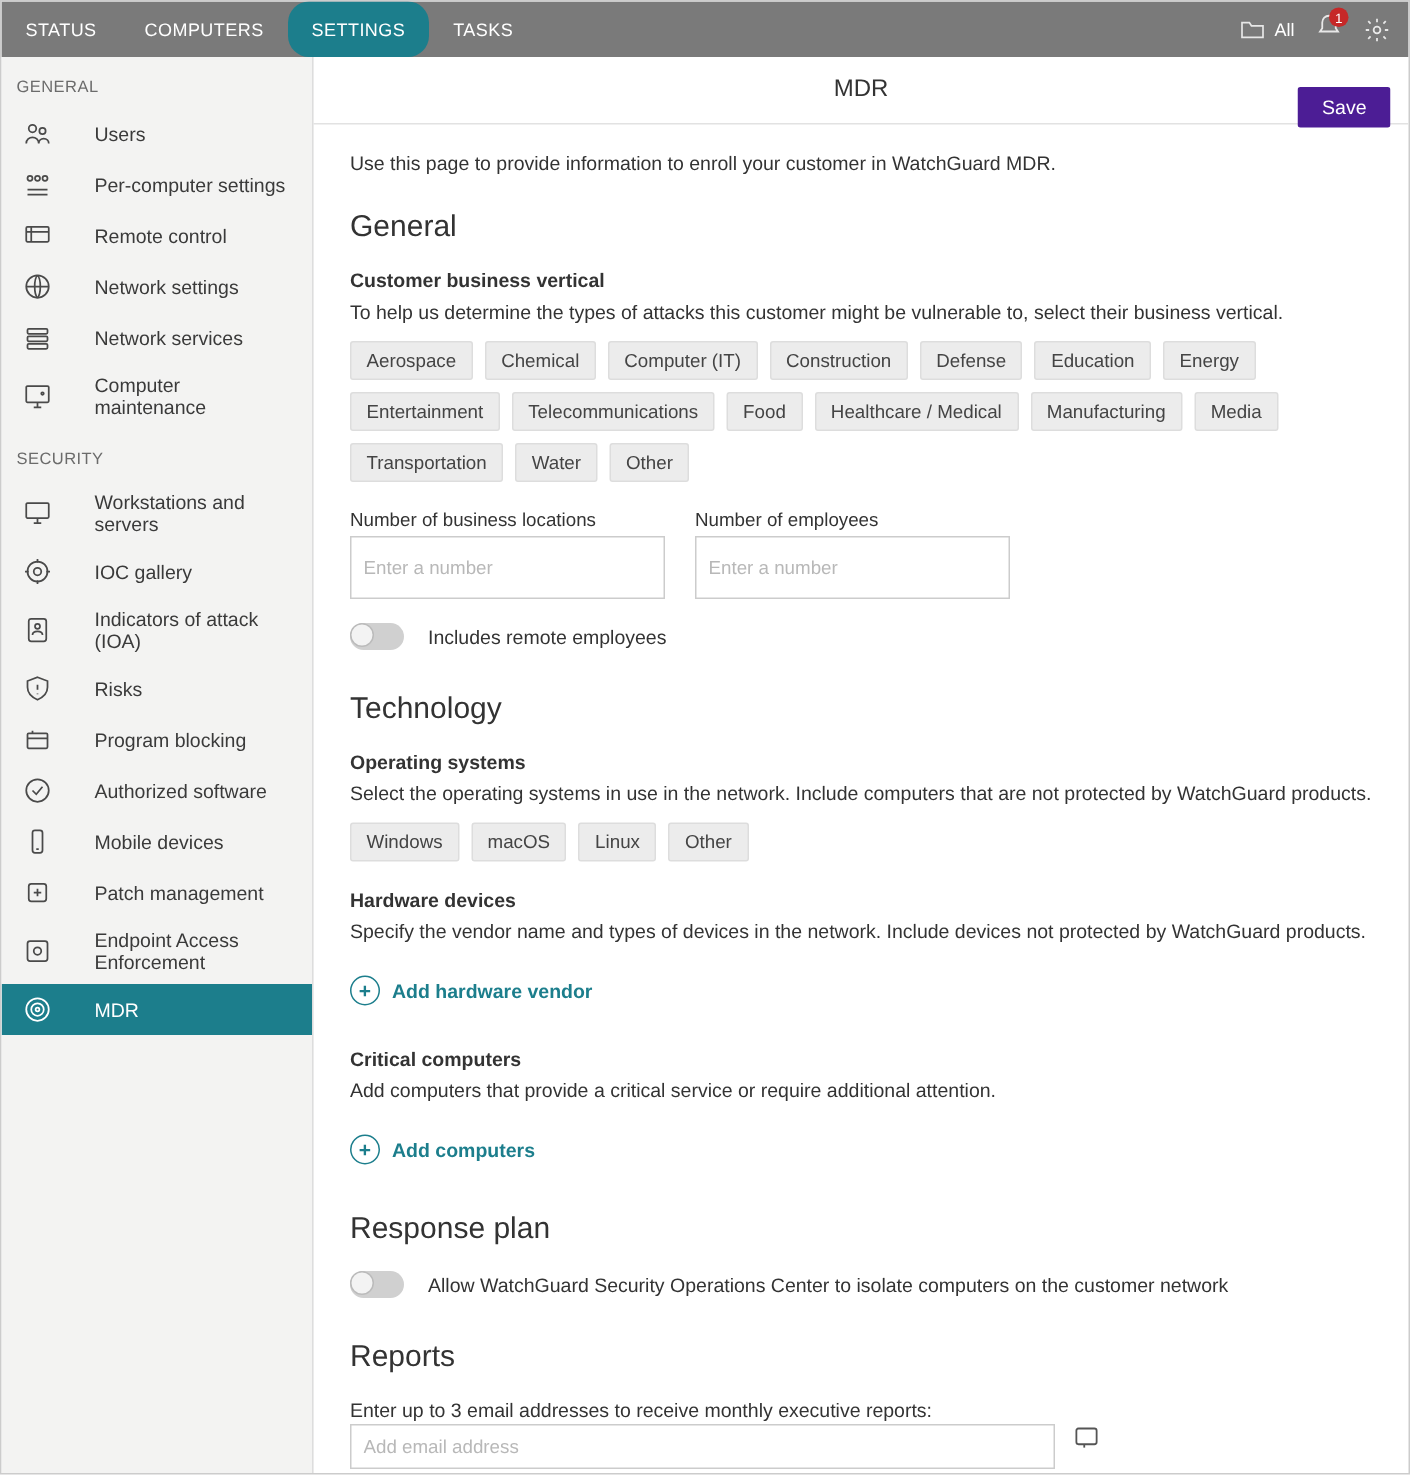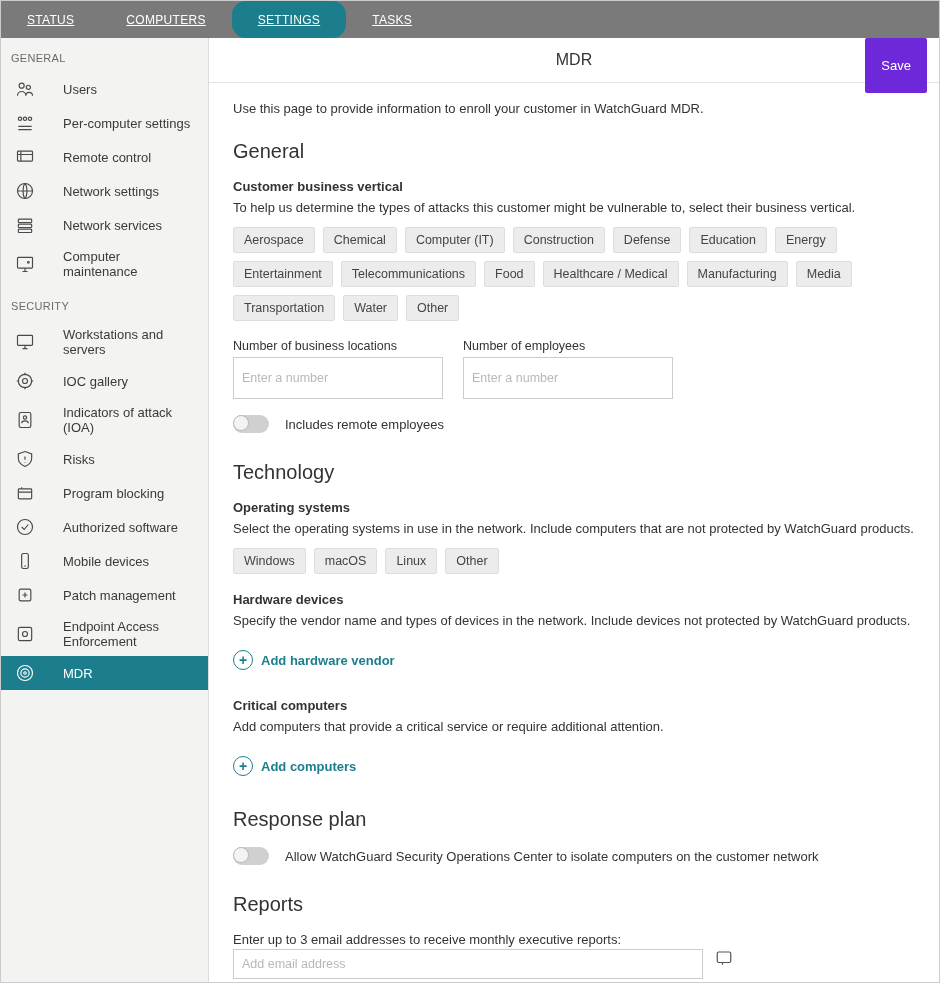--- a/index.html
+++ b/index.html
@@ -1,39 +1,39 @@
 <!DOCTYPE html>
 <html><head>
 <meta charset="utf-8">
 <style>
   * { box-sizing: border-box; margin: 0; padding: 0; font-family: "Segoe UI", Arial, sans-serif; }
   body { background: #fff; width: 940px; height: 983px; overflow: hidden; border: 1px solid #ccc; }
   
   .topnav { height: 37px; background: #7a7a7a; display: flex; align-items: stretch; color: #fff; font-size: 12px; }
-  .topnav .tab { padding: 0 26px; display: flex; align-items: center; cursor: pointer; letter-spacing: .3px; text-decoration: underline; }
+  .topnav .tab { padding: 0 16px; display: flex; align-items: center; cursor: pointer; letter-spacing: .3px; }
   .topnav .tab.active { background: #1c7e8c; border-radius: 14px; }
   .topnav .spacer { flex: 1; }
   .topnav .right { display: flex; align-items: center; gap: 14px; padding: 0 12px; }
   .topnav .folder { display: flex; align-items: center; gap: 6px; cursor: pointer; }
   .topnav svg { stroke: #e8e8e8; }
   .badge { position: absolute; top: -4px; right: -4px; background: #c62828; color: #fff; border-radius: 50%; width: 13px; height: 13px; font-size: 9px; display: flex; align-items: center; justify-content: center; }
   .bell-wrap { position: relative; cursor: pointer; }
   
   .body { display: flex; height: calc(100% - 37px); }
   .sidebar { width: 208px; background: #f3f3f2; border-right: 1px solid #ddd; overflow-y: auto; font-size: 13px; color: #3a3a3a; }
   .side-header { padding: 14px 10px 8px 10px; font-size: 11px; color: #6b6b6b; letter-spacing: .3px; }
   .side-item { display: flex; align-items: center; gap: 28px; padding: 7px 10px 7px 14px; cursor: pointer; }
   .side-item.active { background: #1c7e8c; color: #fff; }
   .side-item.active svg { stroke: #fff; }
   .side-item svg { stroke: #4a4a4a; flex-shrink: 0; }
   
   .main { flex: 1; display: flex; flex-direction: column; position: relative; }
   .main-header { height: 45px; border-bottom: 1px solid #e2e2e2; display: flex; align-items: center; justify-content: center; position: relative; }
   .main-header .title { font-size: 16px; color: #333; }
-  .save-btn { position: absolute; right: 12px; top: 0; background: #6d28d9; color: #fff; border: none; padding: 20px 16px; font-size: 13px; border-radius: 2px; cursor: pointer; }
+  .save-btn { position: absolute; right: 12px; top: 20px; background: #4c1d95; color: #fff; border: none; padding: 6px 16px; font-size: 13px; border-radius: 2px; cursor: pointer; }
   .content { padding: 18px 24px 24px 24px; overflow-y: auto; flex: 1; color: #333; font-size: 13px; }
   .content::-webkit-scrollbar { width: 8px; }
   .content::-webkit-scrollbar-thumb { background: #bdbdbd; border-radius: 4px; }
   .intro { margin-bottom: 24px; }
   h2.section { font-size: 20px; font-weight: 400; color: #333; margin: 10px 0 16px 0; }
   .sub-label { font-weight: 600; margin-bottom: 6px; font-size: 13px; }
   .help { margin-bottom: 12px; font-size: 13px; }
   .chips { display: flex; flex-wrap: wrap; gap: 8px; margin-bottom: 18px; }
   .chip { background: #ececec; border: 1px solid #ddd; padding: 5px 10px; font-size: 12.5px; border-radius: 2px; cursor: pointer; color: #444; }
   .row-inputs { display: flex; gap: 20px; margin-bottom: 16px; }
@@ -58,20 +58,38 @@
 <body>
 
 <div class="topnav">
   <div id="topnav-tabs" style="display:flex;">
       <div class="tab">STATUS</div>
       <div class="tab">COMPUTERS</div>
       <div class="tab active">SETTINGS</div>
       <div class="tab">TASKS</div>
     </div>
   <div class="spacer"></div>
+  <div class="right">
+    <div class="folder">
+      <svg width="18" height="14" viewBox="0 0 24 20" fill="none" stroke-width="1.6">
+          <path d="M2 3h7l2 3h11v11H2z"></path>
+        </svg>
+      <span>All</span>
+    </div>
+    <div class="bell-wrap">
+      <svg width="18" height="18" viewBox="0 0 24 24" fill="none" stroke-width="1.6">
+          <path d="M6 8a6 6 0 1112 0v5l2 3H4l2-3V8z"></path>
+        </svg>
+      <div class="badge">1</div>
+    </div>
+    <svg width="18" height="18" viewBox="0 0 24 24" fill="none" stroke-width="1.6" style="cursor:pointer;">
+        <circle cx="12" cy="12" r="3"></circle>
+        <path d="M12 2v3M12 19v3M4.2 4.2l2.1 2.1M17.7 17.7l2.1 2.1M2 12h3M19 12h3M4.2 19.8l2.1-2.1M17.7 6.3l2.1-2.1"></path>
+      </svg>
+  </div>
 </div>
 
 <div class="body">
 
   <div class="sidebar" id="sidebar">
       <div class="side-header">GENERAL</div>
       <div class="side-item">
         <svg width="20" height="20" viewBox="0 0 24 24" fill="none" stroke-width="1.4">
           <circle cx="8" cy="8" r="3"></circle>
           <circle cx="16" cy="10" r="2.5"></circle>

